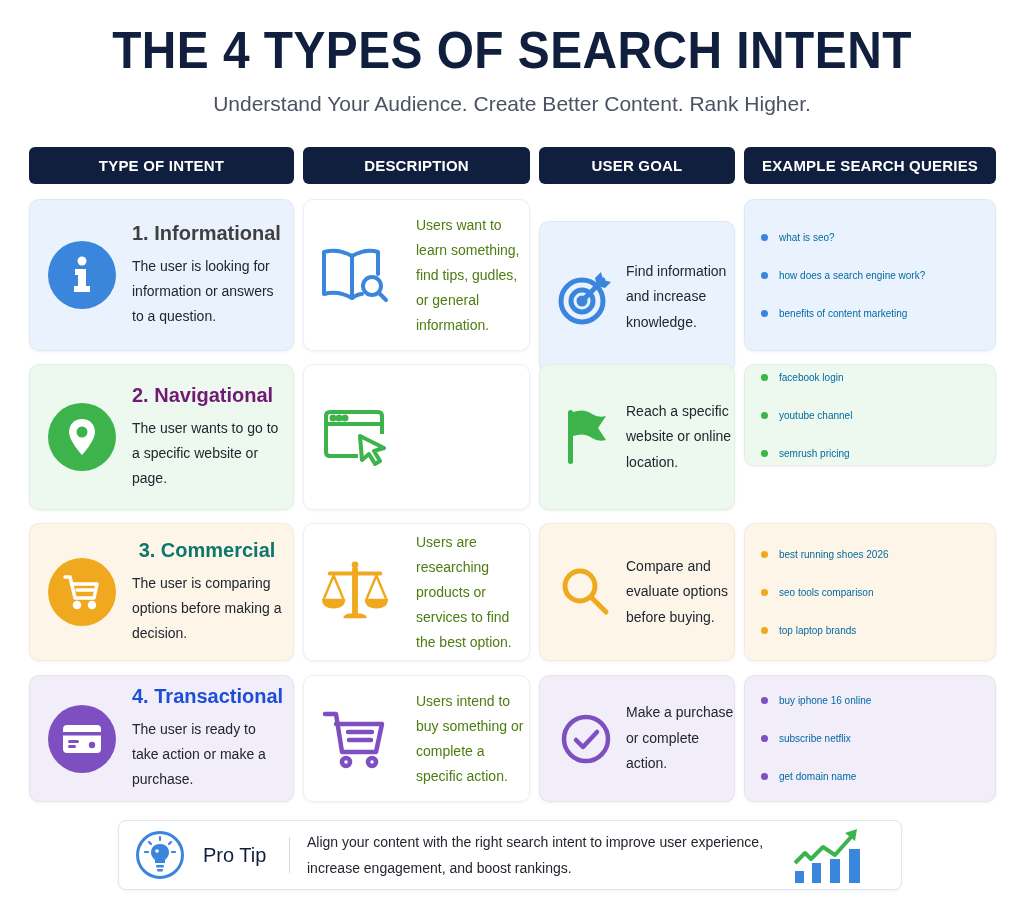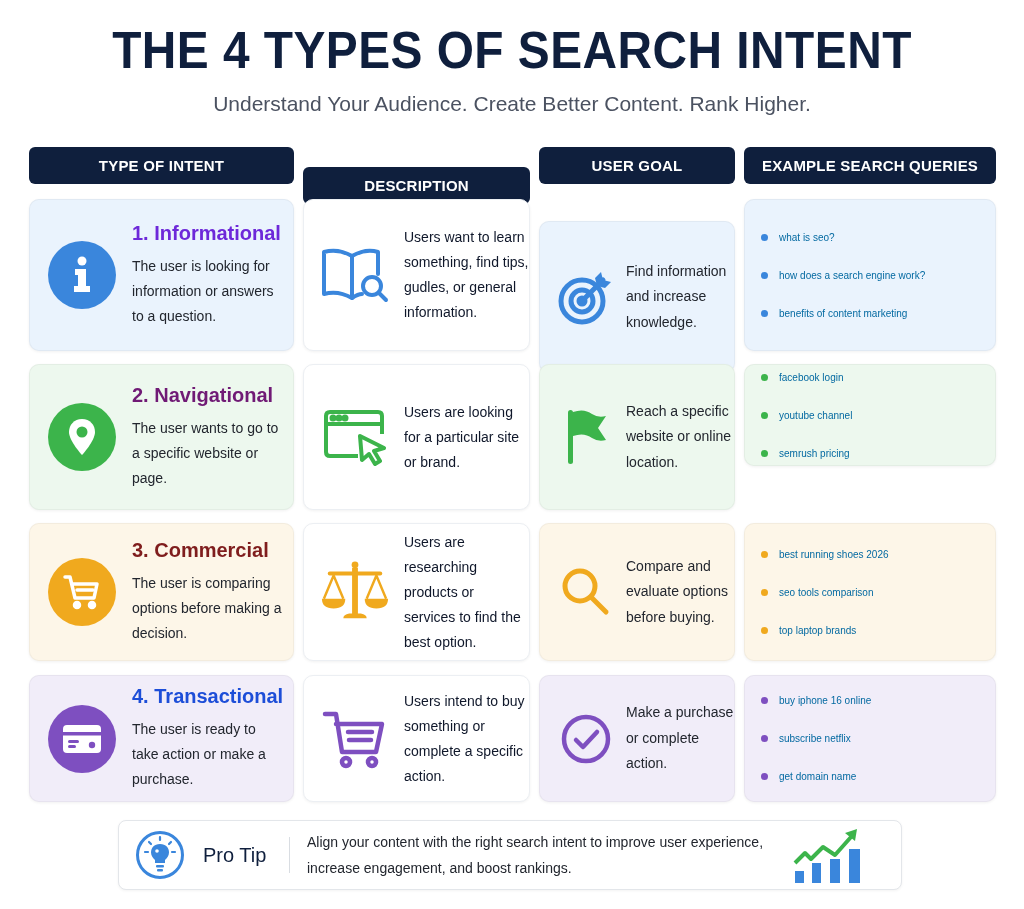--- a/index.html
+++ b/index.html
@@ -33,21 +33,21 @@
   .type-icon {
     width: 68px; height: 68px; border-radius: 50%; flex: 0 0 68px;
     display: flex; align-items: center; justify-content: center;
   }
   .type-text { margin-left: 16px; }
   .type-name { font-size: 20px; font-weight: 700; margin-bottom: 9px; }
   .type-desc { font-size: 14px; line-height: 25px; color: #22262e; width: 150px; }
 
   .desc-cell { padding-left: 16px; }
   .desc-icon { width: 70px; height: 70px; flex: 0 0 70px; display: flex; align-items: center; justify-content: center; }
-  .desc-text { margin-left: 14px; font-size: 14px; line-height: 25px; color: #0f172a; width: 125px; }
+  .desc-text { margin-left: 26px; font-size: 14px; line-height: 25px; color: #4d7c0f; width: 125px; }
 
   .goal-cell { padding-left: 16px; }
   .goal-icon { width: 60px; height: 60px; flex: 0 0 60px; display: flex; align-items: center; justify-content: center; }
   .goal-text { margin-left: 10px; font-size: 14px; line-height: 25.5px; color: #22262e; width: 110px; }
 
   .ex-cell { padding-left: 16px; }
   .ex-list { list-style: none; }
   .ex-list li { display: flex; align-items: center; font-size: 10px; color: #0369a1; height: 38px; }
   .dot { width: 7px; height: 7px; border-radius: 50%; margin-right: 11px; flex: 0 0 7px; }
 
@@ -63,33 +63,33 @@
   .tip-text { margin-left: 17px; font-size: 14px; line-height: 26px; color: #22262e; width: 470px; }
   .tip-chart { position: absolute; right: 36px; top: 6px; width: 72px; height: 58px; }
 </style>
 </head>
 <body>
 
 <div class="title">THE 4  TYPES OF SEARCH INTENT</div>
 <div class="subtitle">Understand Your Audience. Create Better Content. Rank Higher.</div>
 
 <div class="hdr" style="left:29px;width:265px;">TYPE OF INTENT</div>
-<div class="hdr" style="left:303px;width:227px;margin-top:20px;">DESCRIPTION</div>
+<div class="hdr" style="left:303px;width:227px;">DESCRIPTION</div>
 <div class="hdr" style="left:539px;width:196px;">USER GOAL</div>
 <div class="hdr" style="left:744px;width:252px;">EXAMPLE SEARCH QUERIES</div>
 
 <div class="cell type-cell" style="left:29px;top:199px;width:265px;height:152px;background:#eaf3fd;">
   <div class="type-icon" style="background:#3a86dc;">
     <svg width="30" height="40" viewBox="0 0 30 40">
         <circle cx="15" cy="6" r="4.5" fill="#fff"></circle>
         <path d="M8 14h11v17h4v6H7v-6h4V20H8z" fill="#fff"></path>
       </svg>
   </div>
   <div class="type-text">
-    <div class="type-name" style="color:#6d28d9;">1. Informational</div>
+    <div class="type-name" style="color:#404040;">1. Informational</div>
     <div class="type-desc">The user is looking for information or answers to a question.</div>
   </div>
 </div>
 <div class="cell white desc-cell" style="left:303px;top:199px;width:227px;height:152px;">
   <div class="desc-icon">
     <svg width="70" height="62" viewBox="0 0 70 62" fill="none" stroke="#3a86dc" stroke-width="4" stroke-linejoin="round" stroke-linecap="round">
       <path d="M4 8 L4 50 Q18 46 32 54 L32 12 Q18 4 4 8 Z"></path>
       <path d="M32 12 Q46 4 58 8 L58 30"></path>
       <path d="M32 54 Q38 50 42 50"></path>
       <circle cx="52" cy="42" r="9"></circle>
@@ -143,21 +143,20 @@
   <div class="desc-icon">
     <svg width="66" height="58" viewBox="0 0 66 58" fill="none" stroke="#3cb44b" stroke-width="4" stroke-linejoin="round">
       <path d="M36 48 H8 Q4 48 4 44 V8 Q4 4 8 4 H56 Q60 4 60 8 V26"></path>
       <path d="M4 16 H60"></path>
       <circle cx="11" cy="10" r="1.5" fill="#3cb44b"></circle>
         <circle cx="17" cy="10" r="1.5" fill="#3cb44b"></circle>
         <circle cx="23" cy="10" r="1.5" fill="#3cb44b"></circle>
       <path d="M38 28 L62 40 L52 43 L58 53 L53 56 L47 46 L40 52 Z"></path>
     </svg>
   </div>
-  <div class="desc-text">Users are looking for a particular site or brand.</div>
 </div>
 <div class="cell goal-cell" style="left:539px;top:364px;width:196px;height:146px;background:#edf8ee;">
   <div class="goal-icon">
     <svg width="44" height="58" viewBox="0 0 44 58">
         <rect x="4" y="2" width="5" height="54" rx="2.5" fill="#3cb44b"></rect>
         <path d="M9 4 Q20 0 28 6 Q34 10 42 8 L34 20 L42 32 Q34 34 28 30 Q20 24 9 28 Z" fill="#3cb44b"></path>
       </svg>
   </div>
   <div class="goal-text">Reach a specific website or online location.</div>
 </div>
@@ -181,21 +180,21 @@
 <div class="cell type-cell" style="left:29px;top:523px;width:265px;height:138px;background:#fdf6e8;">
   <div class="type-icon" style="background:#f0a91e;">
     <svg width="40" height="40" viewBox="0 0 40 40" fill="none" stroke="#fff" stroke-width="3.5" stroke-linejoin="round" stroke-linecap="round">
       <path d="M3 5 H8 L13 26 H32 L35 12 H10"></path>
         <path d="M15 18 H31"></path>
       <circle cx="15" cy="33" r="2.5" fill="#fff"></circle>
         <circle cx="30" cy="33" r="2.5" fill="#fff"></circle>
     </svg>
   </div>
   <div class="type-text">
-    <div class="type-name" style="color:#7f1d1d;">3. Commercial</div>
+    <div class="type-name" style="color:#0f766e;text-align:center;">3. Commercial</div>
     <div class="type-desc">The user is comparing options before making a decision.</div>
   </div>
 </div>
 <div class="cell white desc-cell" style="left:303px;top:523px;width:227px;height:138px;">
   <div class="desc-icon">
     <svg width="72" height="66" viewBox="0 0 72 66" fill="#f0a91e" stroke="#f0a91e">
       <circle cx="36" cy="5" r="3.5" stroke="none"></circle>
       <rect x="33" y="8" width="6" height="48" stroke="none"></rect>
       <rect x="8" y="12" width="56" height="4" rx="2" stroke="none"></rect>
       <path d="M14 16 L4 40 M14 16 L24 40 M58 16 L48 40 M58 16 L68 40" stroke-width="2.5" fill="none"></path>

